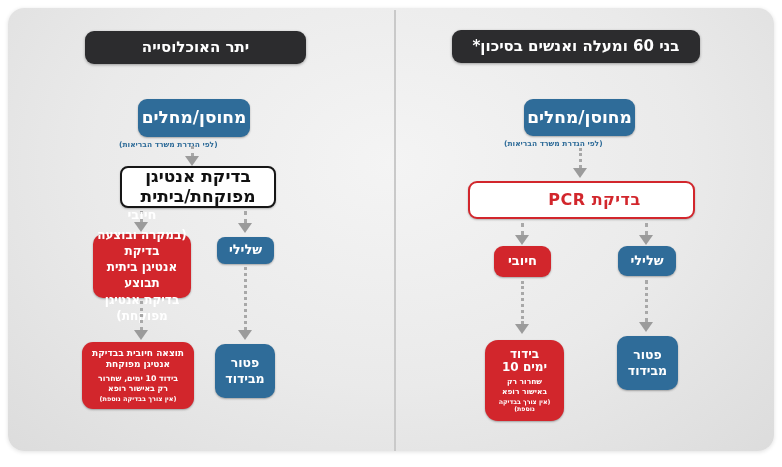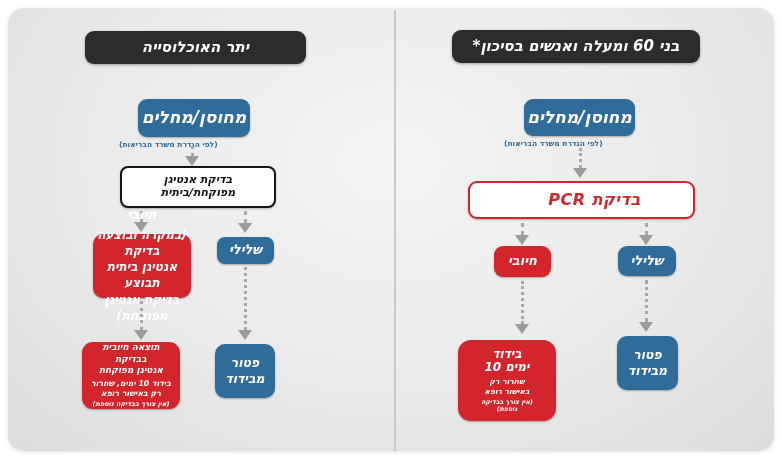--- a/index.html
+++ b/index.html
@@ -6,33 +6,33 @@
     --red:#d2262c; --blue:#2f6c99; --dark:#2c2c2e; --arrow:#9b9b9b; --divider:#c9c9c9;
   }
   *{margin:0;padding:0;box-sizing:border-box;}
   body{background:#ffffff;font-family:"DejaVu Sans","Liberation Sans",sans-serif;}
   .stage{position:relative;width:782px;height:467px;background:#fff;overflow:hidden;direction:rtl;}
   .card{position:absolute;left:8px;top:8px;width:766px;height:443px;border-radius:16px;
         background:radial-gradient(ellipse at 50% 35%, #f4f4f4 0%, #eaeaea 55%, #dcdcdc 100%);
         box-shadow:0 1px 4px rgba(0,0,0,.12);}
   .divider{position:absolute;left:394px;top:10px;width:2px;height:441px;background:var(--divider);}
   .box{position:absolute;display:flex;flex-direction:column;align-items:center;justify-content:center;
-       text-align:center;color:#fff;font-weight:bold;line-height:1.15;font-style:italic;}
+       text-align:center;color:#fff;font-weight:bold;line-height:1.15;}
   .pill-dark{background:var(--dark);border-radius:9px;font-size:15px;box-shadow:0 1px 3px rgba(0,0,0,.35);}
   .blue{background:var(--blue);border-radius:9px;box-shadow:0 1px 2px rgba(0,0,0,.3);}
   .red{background:var(--red);border-radius:10px;box-shadow:0 1px 2px rgba(0,0,0,.3);}
   .outline-black{background:#fff;border:2.5px solid #161616;border-radius:8px;color:#111;box-shadow:0 1px 2px rgba(0,0,0,.25);}
   .outline-red{background:#fff;border:2.5px solid var(--red);border-radius:9px;color:var(--red);box-shadow:0 1px 2px rgba(0,0,0,.25);}
   .pre{white-space:pre-line;}
   .subtitle{position:absolute;text-align:left;color:var(--blue);font-size:7.5px;font-weight:bold;}
   .arrow{position:absolute;width:16px;display:flex;flex-direction:column;align-items:center;transform:translateX(-50%);}
   .arrow-dots{width:0;flex:1;border-left:3px dotted #a8a8a8;}
   .arrow-head{width:0;height:0;border-left:7px solid transparent;border-right:7px solid transparent;border-top:10px solid var(--arrow);}
   .t-start{font-size:17px;}
-  .t-test{font-size:11px;}
+  .t-test{font-size:17px;}
   .t-pcr{font-size:16px;letter-spacing:.5px;}
   .t-result{font-size:13px;}
   .note-sm{font-size:12px;line-height:1.35;font-weight:bold;margin-top:4px;}
   .res-title{font-size:9px;line-height:1.25;}
   .res-body{font-size:7.8px;line-height:1.3;margin-top:3px;}
   .res-note{font-size:6.5px;line-height:1.25;margin-top:1px;}
   .iso-title{font-size:12px;line-height:1.1;}
   .iso-body{font-size:7.5px;line-height:1.3;margin-top:3px;}
   .iso-note{font-size:6.3px;line-height:1.25;margin-top:1px;}
   .t-exempt{font-size:12.5px;line-height:1.25;}
@@ -81,21 +81,21 @@
 
     <div class="arrow" style="left:522px;top:281px;height:53px;">
       <div class="arrow-dots"></div>
       <div class="arrow-head"></div>
     </div>
     <div class="arrow" style="left:646px;top:280px;height:52px;">
       <div class="arrow-dots"></div>
       <div class="arrow-head"></div>
     </div>
 
-    <div class="box red" style="left:458px;top:340px;width:98px;height:81px;border-radius:13px;">
+    <div class="box red" style="left:485px;top:340px;width:79px;height:81px;border-radius:13px;">
       <span class="iso-title">בידוד</span>
       <span class="iso-title" dir="ltr">10 ימים</span>
       <span class="iso-body pre">שחרור רק
 באישור רופא</span>
       <span class="iso-note pre">(אין צורך בבדיקה
 נוספת)</span>
     </div>
     <div class="box blue t-exempt pre" style="left:617px;top:336px;width:61px;height:54px;border-radius:10px;">פטור
 מבידוד</div>
   </section>
@@ -139,21 +139,21 @@
 
     <div class="arrow" style="left:141px;top:301px;height:39px;">
       <div class="arrow-dots"></div>
       <div class="arrow-head"></div>
     </div>
     <div class="arrow" style="left:245px;top:267px;height:73px;">
       <div class="arrow-dots"></div>
       <div class="arrow-head"></div>
     </div>
 
-    <div class="box red" style="left:82px;top:342px;width:98px;height:67px;padding:18px 3px;border-radius:11px;">
+    <div class="box red" style="left:82px;top:342px;width:112px;height:67px;padding:18px 3px;border-radius:11px;">
       <span class="res-title pre">תוצאה חיובית בבדיקת
 אנטיגן מפוקחת</span>
       <span class="res-body pre">בידוד 10 ימים, שחרור
 רק באישור רופא</span>
       <span class="res-note">(אין צורך בבדיקה נוספת)</span>
     </div>
     <div class="box blue t-exempt pre" style="left:215px;top:344px;width:60px;height:54px;border-radius:10px;">פטור
 מבידוד</div>
   </section>
 </div>

